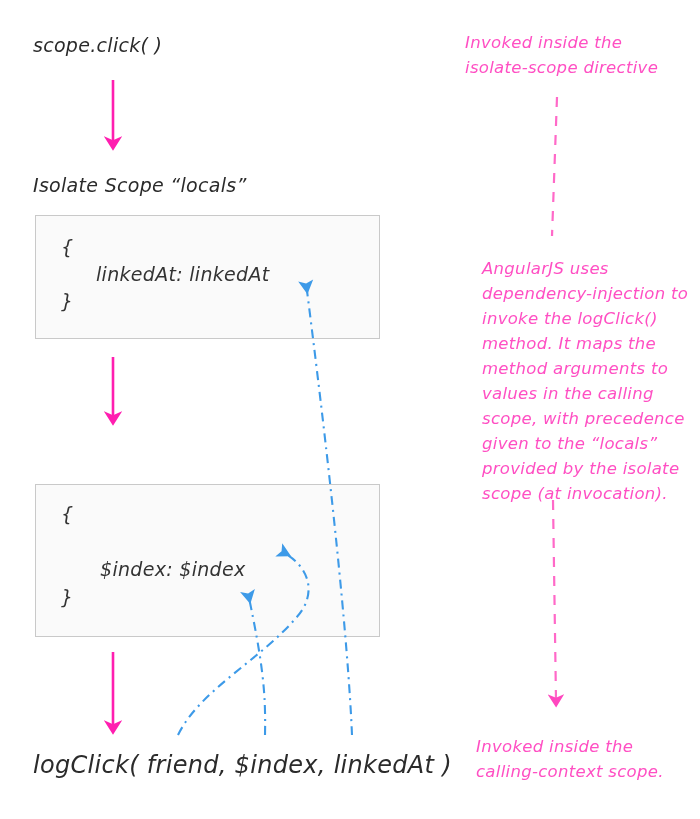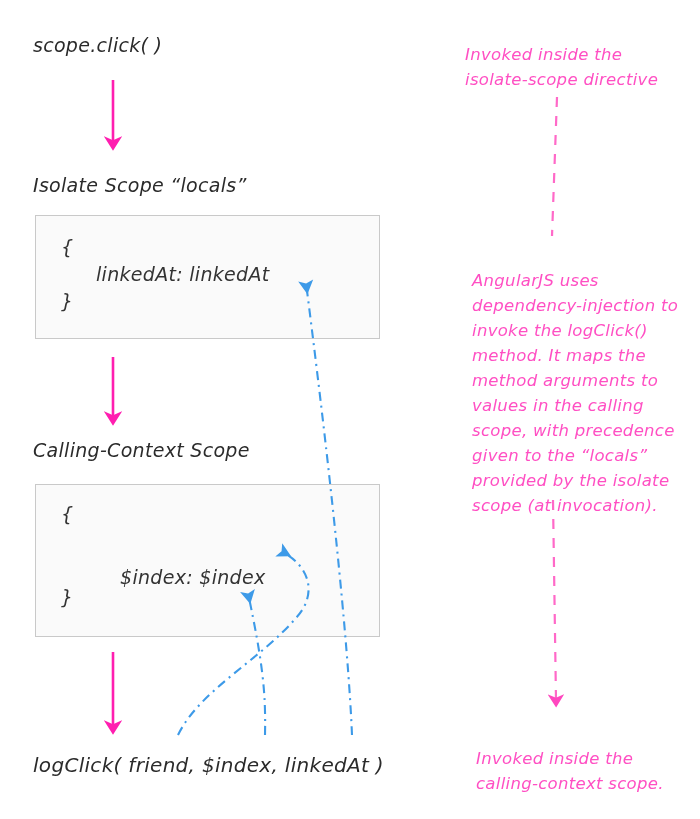--- a/index.html
+++ b/index.html
@@ -41,21 +41,20 @@
     color: #333333;
     font-size: 19px;
     line-height: 27px;
   }
   .note {
     position: absolute;
     color: #ff4fc3;
     font-size: 16.5px;
     line-height: 25px;
     white-space: pre-line;
-    margin-top: 12px;
   }
   svg.overlay {
     position: absolute;
     left: 0;
     top: 0;
     width: 700px;
     height: 819px;
     pointer-events: none;
   }
 </style>
@@ -67,34 +66,33 @@
   <div class="lbl hand" style="left:33px; top:172px;">Isolate Scope “locals”</div>
 
   <div class="lbl hand" style="left:33px; top:32px;">scope.click( )</div>
 
   <div class="scope-box" style="left:35px; top:215px; width:345px; height:124px;">
     <div class="code hand" style="left:25px; top:18px;">{</div>
     <div class="code hand" style="left:60px; top:45px;">linkedAt: linkedAt</div>
     <div class="code hand" style="left:25px; top:72px;">}</div>
   </div>
 
-  <div class="lbl hand" style="left:33px; top:437px;">Calling-Context Scope</div>
 
   <div class="scope-box" style="left:35px; top:484px; width:345px; height:153px;">
     <div class="code hand" style="left:25px; top:16px;">{</div>
-    <div class="code hand" style="left:84px; top:71px;margin-top:8px;">$index: $index</div>
+    <div class="code hand" style="left:64px; top:71px;">$index: $index</div>
     <div class="code hand" style="left:25px; top:99px;">}</div>
   </div>
 
-  <div class="lbl hand" style="left:33px; top:752px; font-size:20px;">logClick( friend, $index, linkedAt )</div>
+  <div class="lbl hand" style="left:33px; top:752px; font-size:24px;">logClick( friend, $index, linkedAt )</div>
 
   <div class="note hand" style="left:465px; top:30px;">Invoked inside the
 isolate-scope directive</div>
 
-  <div class="note hand" style="left:472px; top:256px;">AngularJS uses
+  <div class="note hand" style="left:482px; top:256px;">AngularJS uses
 dependency-injection to
 invoke the logClick()
 method. It maps the
 method arguments to
 values in the calling
 scope, with precedence
 given to the “locals”
 provided by the isolate
 scope (at invocation).</div>
 

